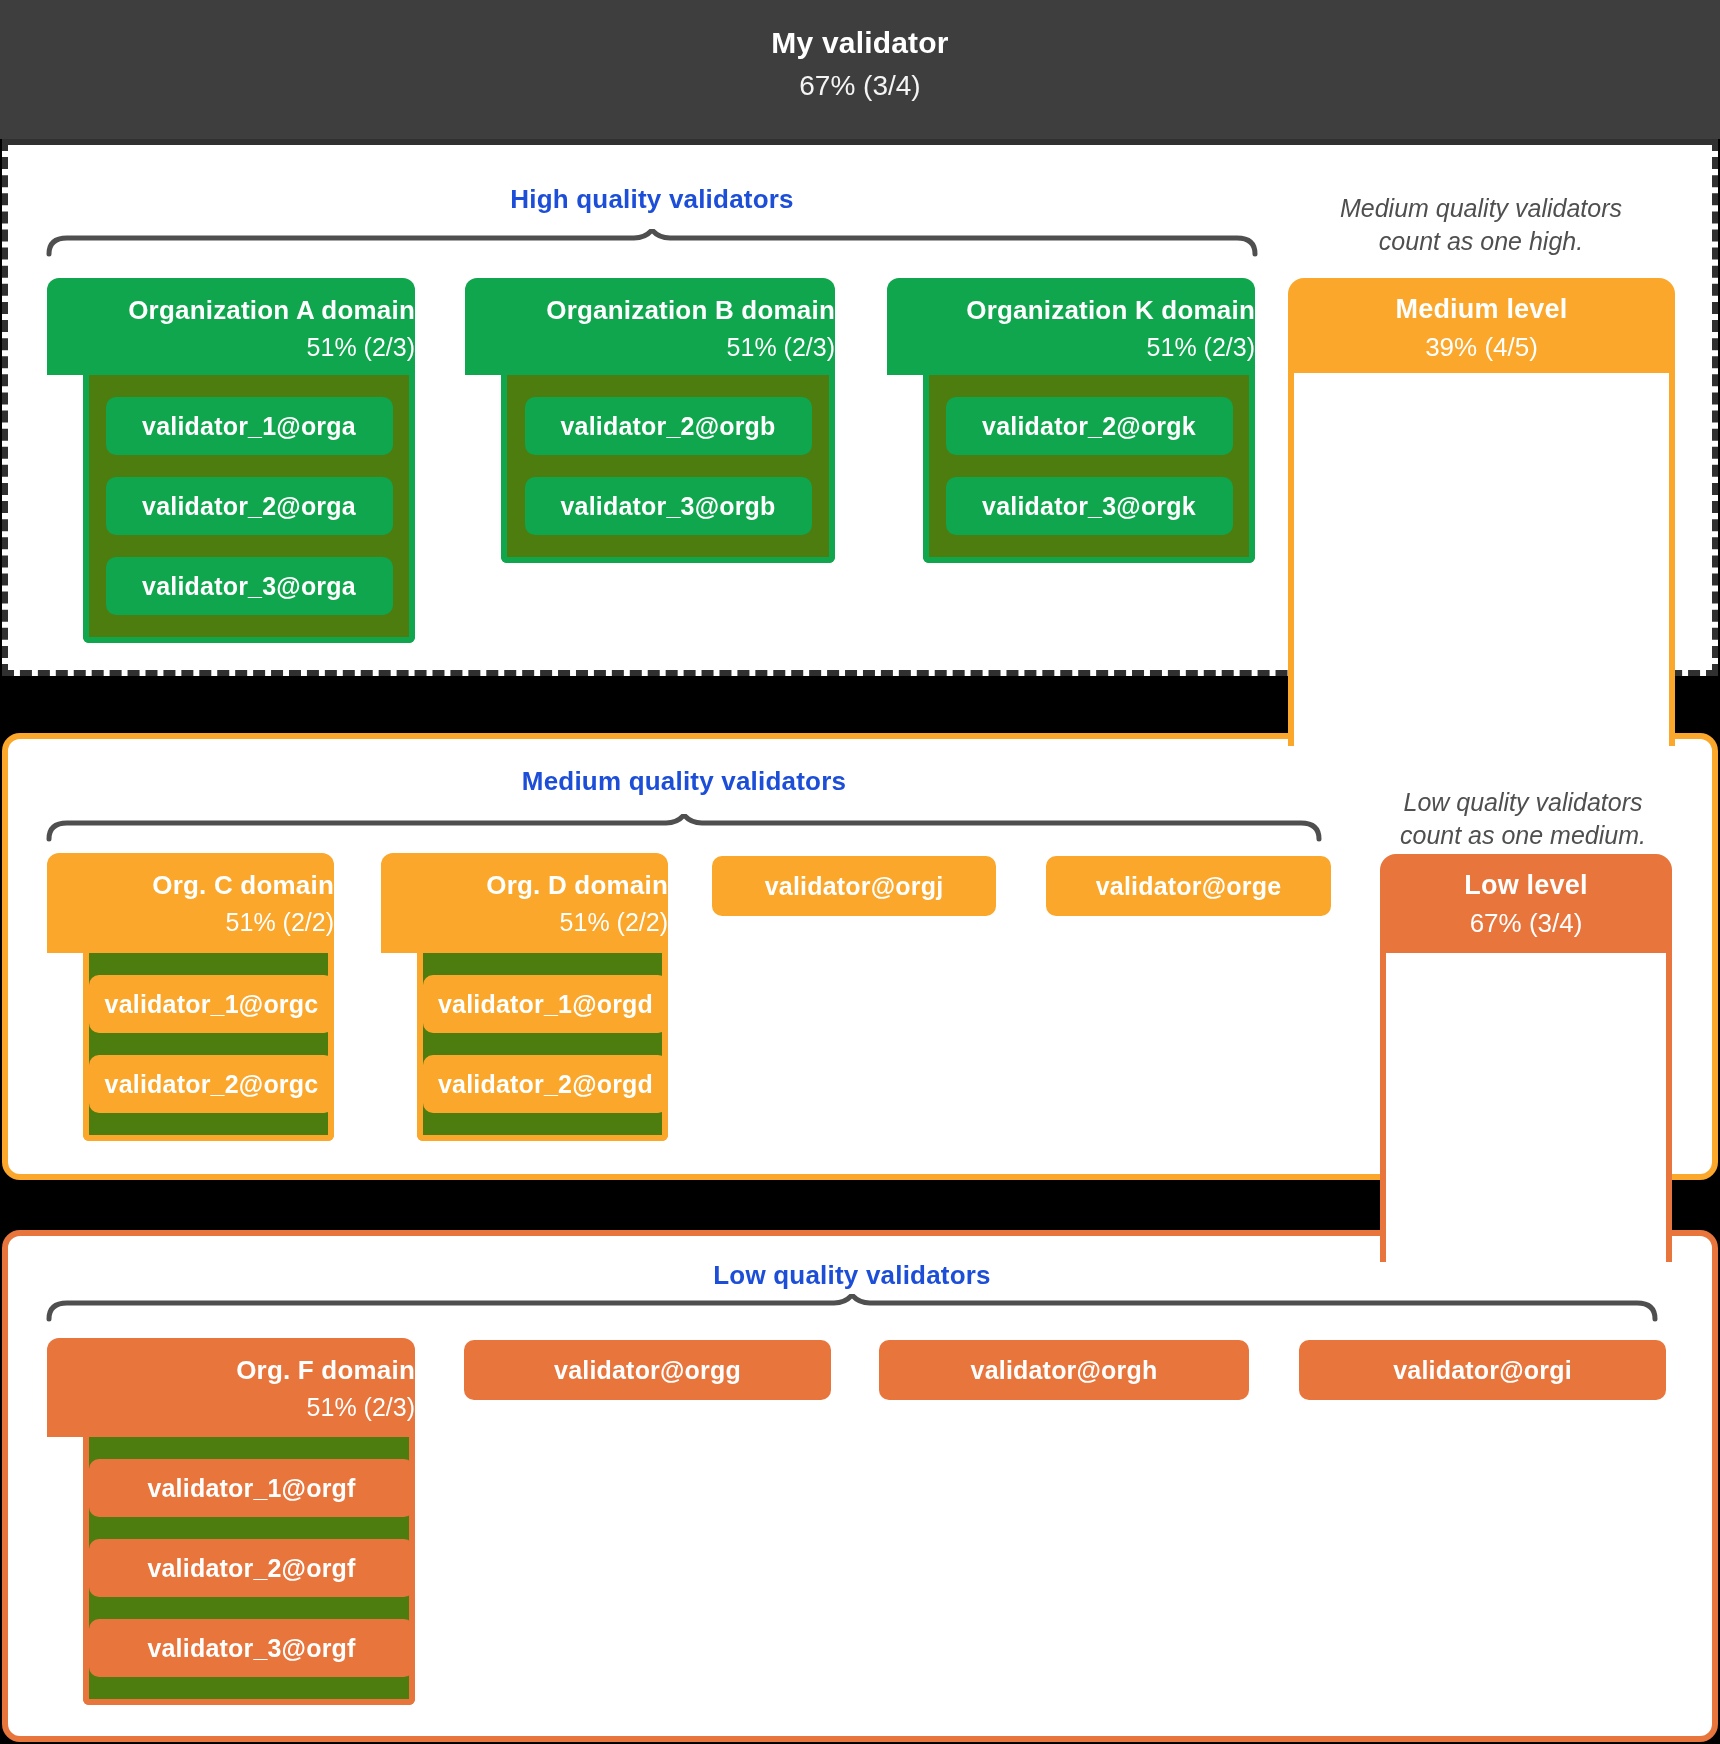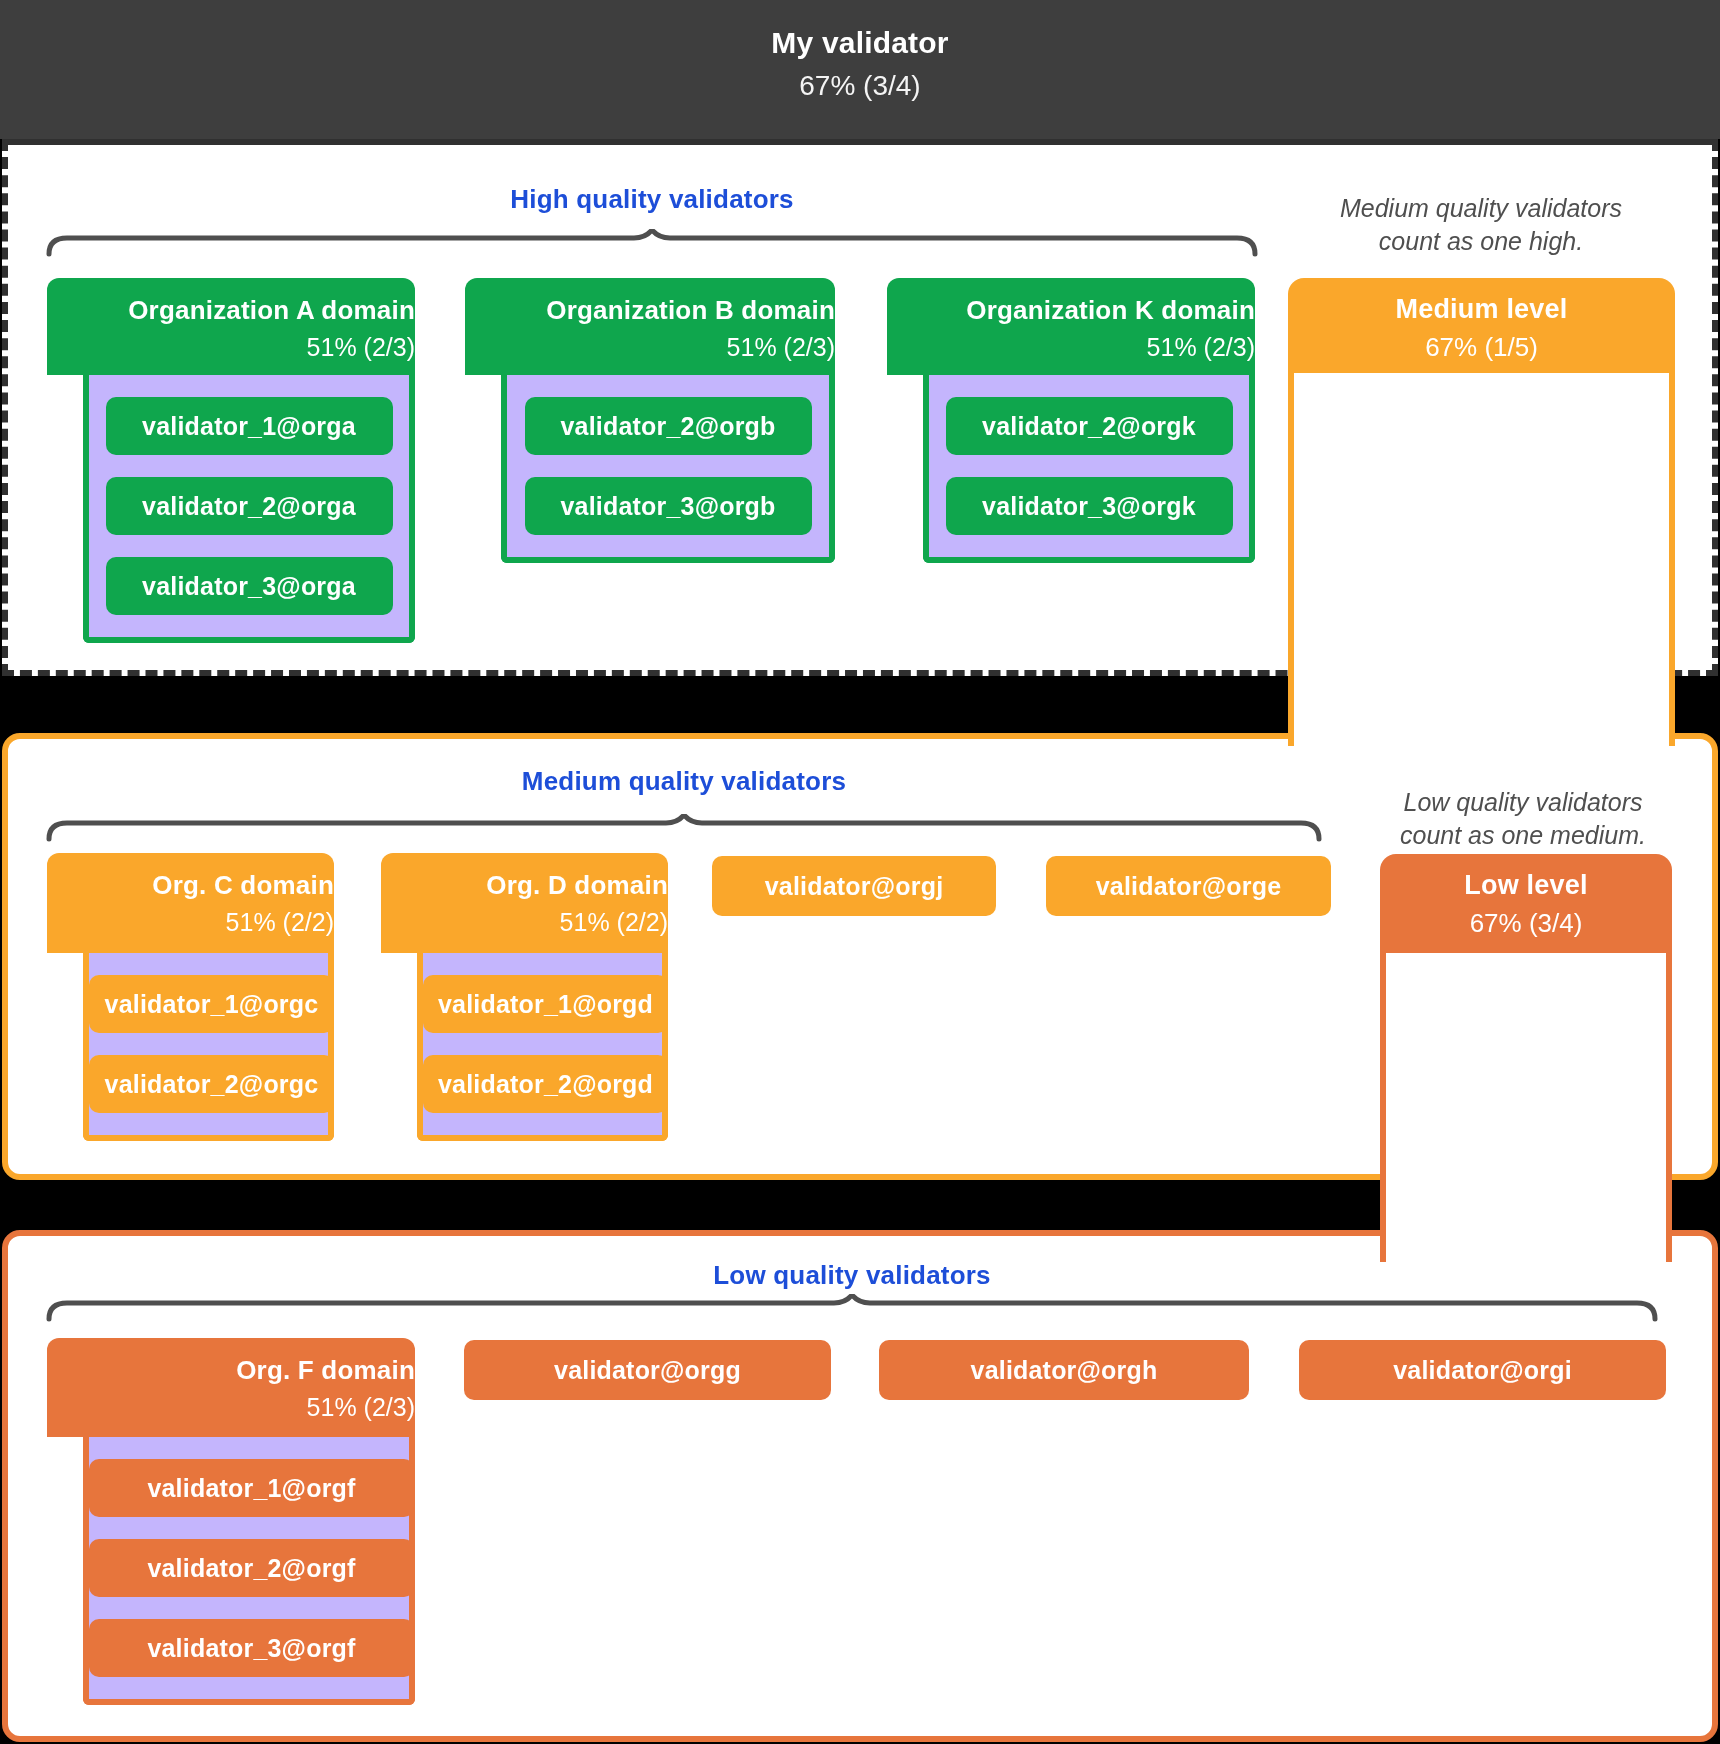--- a/index.html
+++ b/index.html
@@ -17,21 +17,21 @@
   .sec-medium{top:733px;height:447px;border:6px solid var(--c-medium);border-radius:18px;}
   .sec-low{top:1230px;height:512px;border:6px solid var(--c-low);border-radius:18px;}
   .sec-title{position:absolute;text-align:center;color:#1d4ed8;font-size:26px;font-weight:bold;letter-spacing:.2px;}
   .brace{position:absolute;}
   .note{position:absolute;text-align:center;color:#4f4f4f;font-size:25px;font-style:italic;line-height:33px;}
   
   .org{position:absolute;border-radius:12px;}
   .org-head{border-radius:12px 12px 0 0;color:#fff;text-align:right;}
   .org-name{padding-top:17px;font-size:26px;font-weight:bold;letter-spacing:.2px;}
   .org-quota{margin-top:7px;font-size:25px;}
-  .org-body{background:#c4b5fd;border-style:solid;border-width:0 6px 6px 6px;border-radius:0 0 6px 6px;box-sizing:border-box;margin-left:36px;}
+  .org-body{background:#4d7c0f;border-style:solid;border-width:0 6px 6px 6px;border-radius:0 0 6px 6px;box-sizing:border-box;margin-left:36px;}
   .pill{border-radius:10px;color:#fff;font-size:25px;font-weight:bold;text-align:center;letter-spacing:.2px;}
   .org .pill{height:58px;line-height:58px;margin:0 auto 22px auto;}
   .org-body{padding-top:22px;}
   
   .lvl-high .org-head,.lvl-high .pill{background:var(--c-high);}
   .lvl-high .org-body{border-color:var(--c-high);}
   .lvl-medium .org-head,.lvl-medium .pill{background:var(--c-medium);}
   .lvl-medium .org-body{border-color:var(--c-medium);}
   .lvl-low .org-head,.lvl-low .pill{background:var(--c-low);}
   .lvl-low .org-body{border-color:var(--c-low);}
@@ -172,21 +172,21 @@
     </div>
 
     <div class="pill free-pill lvl-low" style="left:456px;top:104px;width:367px;">validator@orgg</div>
     <div class="pill free-pill lvl-low" style="left:871px;top:104px;width:370px;">validator@orgh</div>
     <div class="pill free-pill lvl-low" style="left:1291px;top:104px;width:367px;">validator@orgi</div>
   </div>
 
   <div class="connector conn-medium" style="left:1288px;top:278px;width:387px;">
     <div class="conn-head">
       <div class="conn-name">Medium level</div>
-      <div class="conn-quota">67% (1/5)</div>
+      <div class="conn-quota">39% (4/5)</div>
     </div>
     <div class="conn-body"></div>
   </div>
 
   <div class="connector conn-low" style="left:1380px;top:854px;width:292px;">
     <div class="conn-head">
       <div class="conn-name">Low level</div>
       <div class="conn-quota">67% (3/4)</div>
     </div>
     <div class="conn-body"></div>

